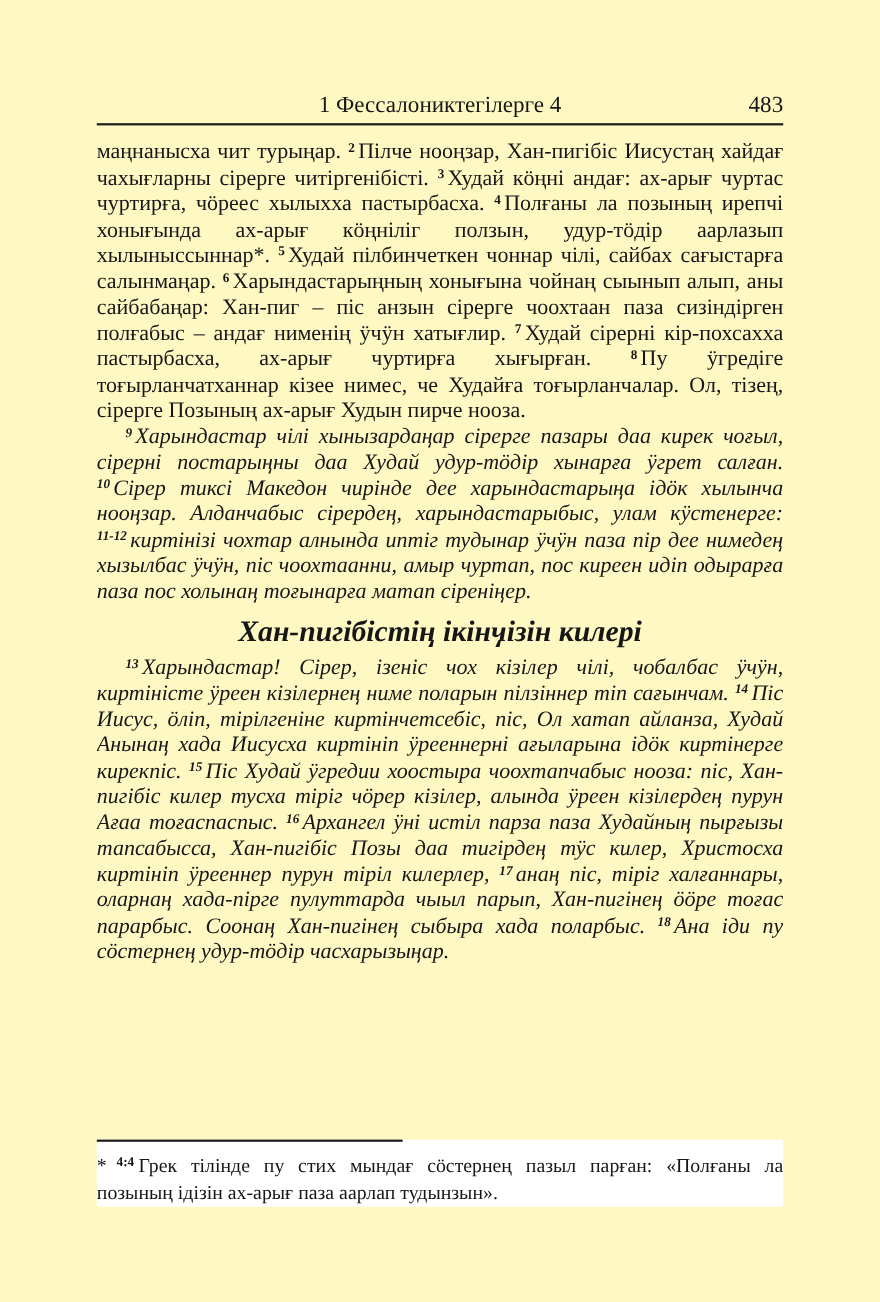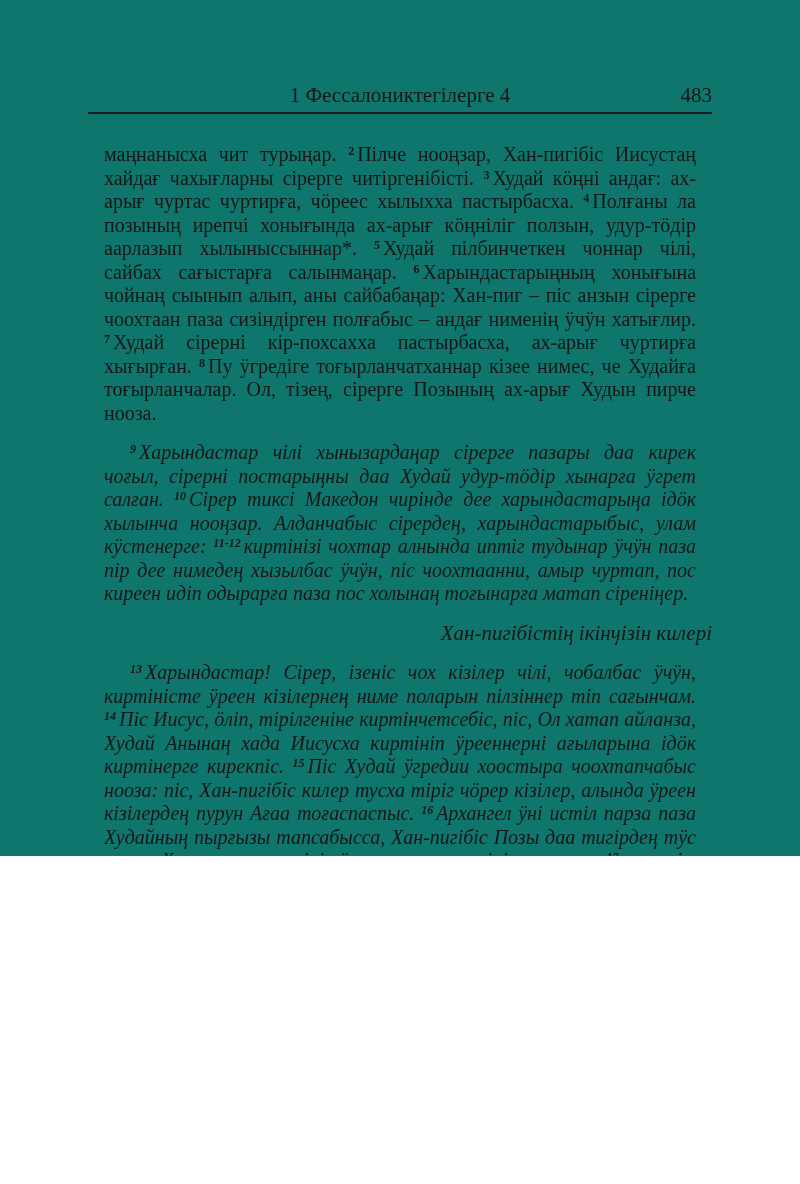--- a/index.html
+++ b/index.html
@@ -10,22 +10,22 @@
   body {
     width: 800px;
     height: 1184px;
     font-family: "Liberation Serif", "DejaVu Serif", serif;
     color: #161616;
     -webkit-font-smoothing: antialiased;
   }
   .page {
     position: relative;
     width: 800px;
-    height: 856px;
-    background: #0f766e;
+    height: 1184px;
+    background: #fef9c3;
     overflow: hidden;
   }
   
   .running-head {
     position: absolute;
     top: 82px;
     left: 88px;
     width: 624px;
     height: 26px;
     font-size: 21px;
@@ -54,42 +54,42 @@
     top: 127px;
     left: 88px;
     width: 624px;
     height: 906px;
     overflow: hidden;
     font-size: 20px;
     line-height: 23.5px;
     text-align: justify;
   }
   p.body-para {
-    margin: 16px;
+    margin: 0;
     padding: 0;
   }
   p.body-para.indent {
     text-indent: 26px;
     font-style: italic;
   }
   sup.verse {
     font-size: 12px;
     font-weight: bold;
     line-height: 0;
     position: relative;
     top: -6px;
     vertical-align: baseline;
     margin-right: 3px;
     white-space: nowrap;
   }
   .section-heading {
-    font-size: 21px;
-    font-weight: normal;
+    font-size: 27px;
+    font-weight: bold;
     font-style: italic;
-    text-align: right;
+    text-align: center;
     text-indent: 0;
     margin: 13px 0 9px 0;
   }
   
   .footnote {
     position: absolute;
     left: 88px;
     top: 1036px;
     width: 624px;
     background: #ffffff;
@@ -139,15 +139,16 @@
 
     <h2 class="section-heading">Хан-пигібістің ікінӌізін килері</h2>
 
     <div>
         <p class="body-para indent"><sup class="verse">13</sup>Харындастар! Сірер, ізеніс чох кізілер чілі, чобалбас ӱчӱн, киртіністе ӱреен кізілернең ниме поларын пілзіннер тіп сағынчам. <sup class="verse">14</sup>Піс Иисус, ӧліп, тірілгеніне киртінчетсебіс, піс, Ол хатап айланза, Худай Анынаң хада Иисусха киртініп ӱрееннерні ағыларына ідӧк киртінерге кирекпіс. <sup class="verse">15</sup>Піс Худай ӱгредии хоостыра чоохтапчабыс нооза: піс, Хан-пигібіс килер тусха тіріг чӧрер кізілер, алында ӱреен кізілердең пурун Ағаа тоғаспаспыс. <sup class="verse">16</sup>Архангел ӱні истіл парза паза Худайның пырғызы тапсабысса, Хан-пигібіс Позы даа тигірдең тӱс килер, Христосха киртініп ӱрееннер пурун тіріл килерлер, <sup class="verse">17</sup>анаң піс, тіріг халғаннары, оларнаң хада-пірге пулуттарда чыыл парып, Хан-пигінең ӧӧре тоғас парарбыс. Соонаң Хан-пигінең сыбыра хада поларбыс. <sup class="verse">18</sup>Ана іди пу сӧстернең удур-тӧдір часхарызыңар.</p>
       </div>
   </main>
 
   <footer class="footnote">
     <div class="footnote-rule"></div>
+    <p class="footnote-text"><span class="fn-marker">*</span><sup class="fn-ref">4:4</sup><span class="fn-body">Грек тілінде пу стих мындағ сӧстернең пазыл парған: «Полғаны ла позының ідізін ах-арығ паза аарлап тудынзын».</span></p>
   </footer>
 
 </div>
 
 </body></html>

